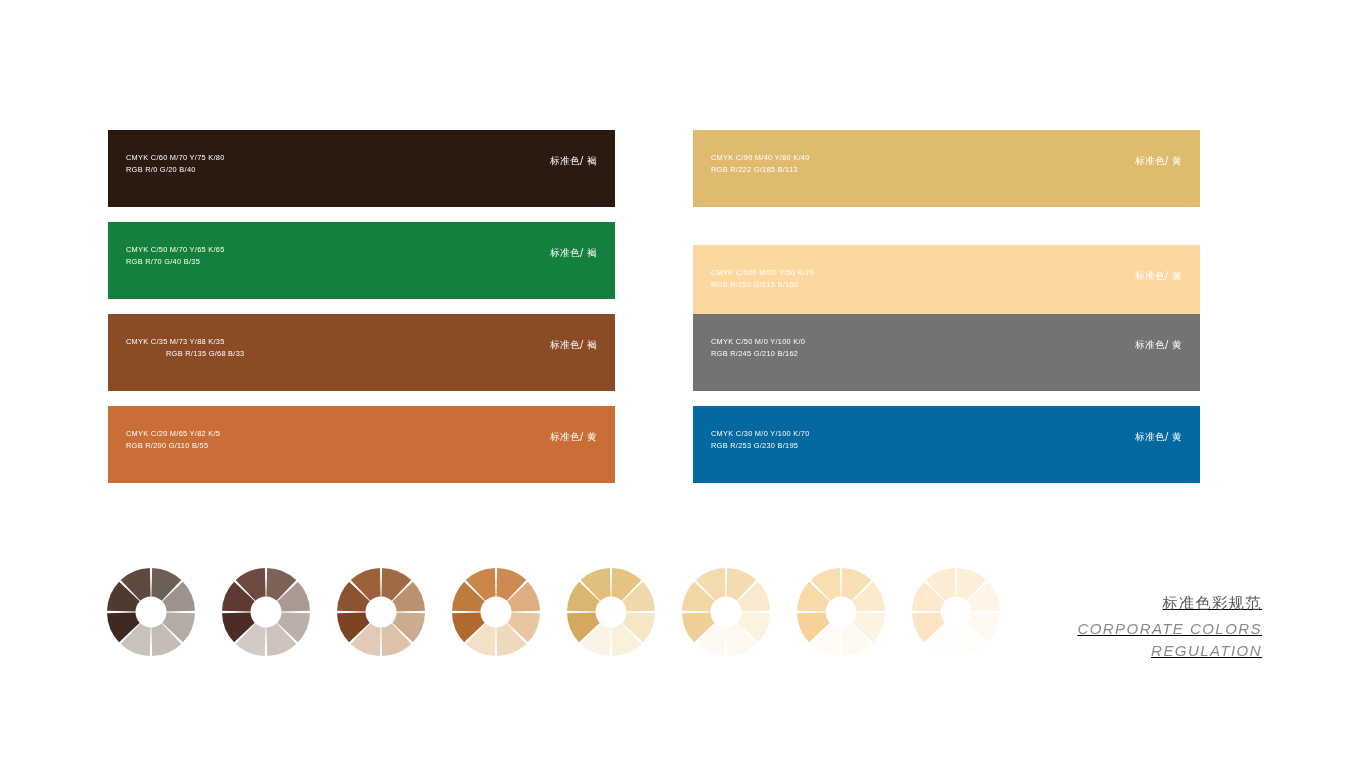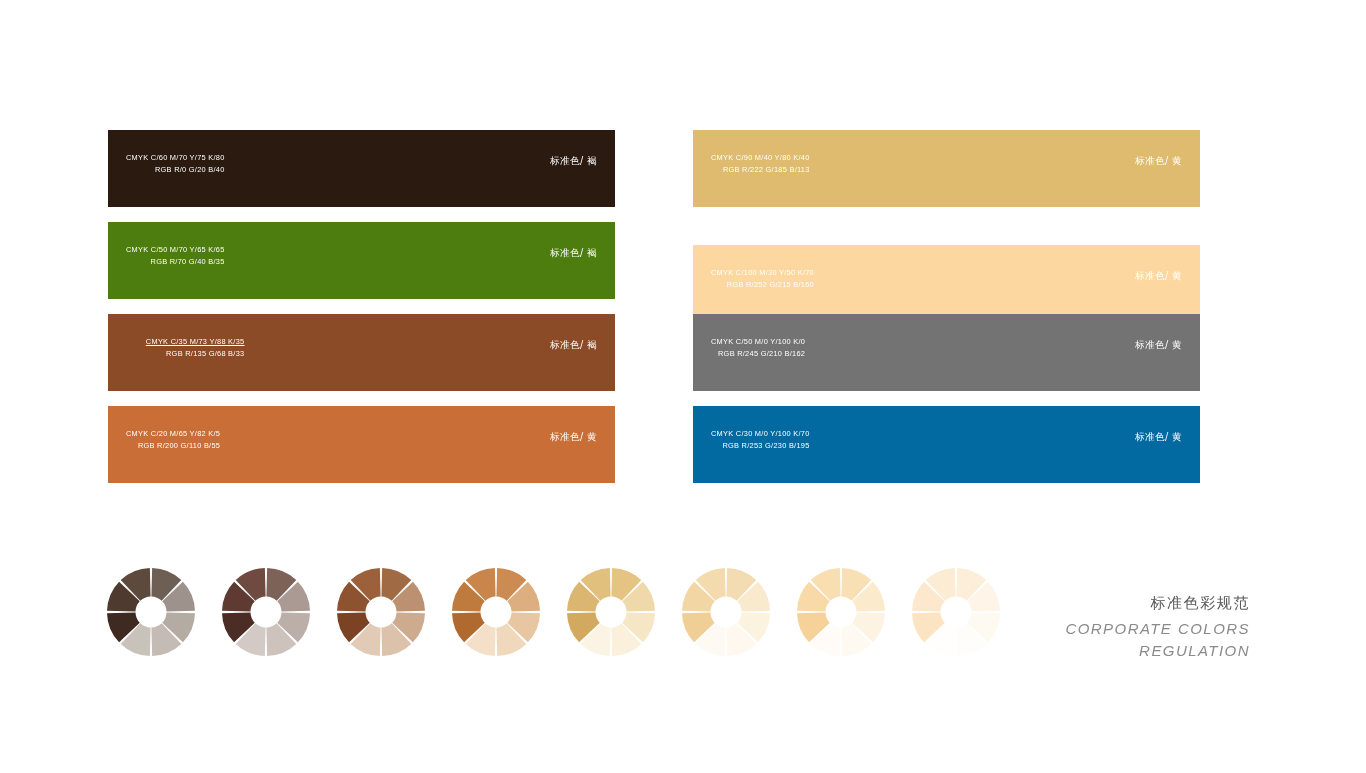--- a/index.html
+++ b/index.html
@@ -31,21 +31,20 @@
     grid-template-rows: repeat(4, 77px);
     column-gap: 20px;
     row-gap: 15px;
   }
 
   .swatch {
     position: relative;
     width: 507px;
     height: 77px;
     overflow: hidden;
-    text-align: right;
   }
 
   .swatch-specs {
     position: absolute;
     left: 18px;
     top: 22px;
     line-height: 1.62;
   }
 
   .spec-line {
@@ -84,23 +83,24 @@
     height: 92px;
     margin-right: 23px;
     flex: 0 0 auto;
   }
 
   .wheel svg { display: block; width: 92px; height: 92px; }
 
   
   #title-block {
     position: absolute;
-    right: 116px;
+    right: 104px;
     top: 593px;
     text-align: right;
+    text-decoration: underline;
   }
 
   #title-cn {
     font-size: 15px;
     color: #58585a;
     letter-spacing: 1.6px;
     font-family: "DejaVu Sans", "Liberation Sans", sans-serif;
     line-height: 1.35;
     white-space: nowrap;
   }
@@ -128,37 +128,37 @@
         </div>
         <div class="swatch-label" style="color: rgb(255, 255, 255);">标准色/ 褐</div>
       </div>
       <div class="swatch" style="background: rgb(222, 187, 110);">
         <div class="swatch-specs">
           <div class="spec-line" style="color: rgb(255, 255, 255);">CMYK  C/90 M/40 Y/80 K/40</div>
           <div class="spec-line" style="color: rgb(255, 255, 255);">RGB  R/222 G/185 B/113</div>
         </div>
         <div class="swatch-label" style="color: rgb(255, 255, 255);">标准色/ 黄</div>
       </div>
-      <div class="swatch" style="background: #4d7c0f;">
+      <div class="swatch" style="background: #15803d;">
         <div class="swatch-specs">
           <div class="spec-line" style="color: rgb(255, 255, 255);">CMYK  C/50 M/70 Y/65 K/65</div>
           <div class="spec-line" style="color: rgb(255, 255, 255);">RGB  R/70 G/40 B/35</div>
         </div>
         <div class="swatch-label" style="color: rgb(255, 255, 255);">标准色/ 褐</div>
       </div>
       <div class="swatch" style="background: rgb(252, 215, 160); margin-top: 23px;">
         <div class="swatch-specs">
           <div class="spec-line" style="color: rgb(255, 255, 255);">CMYK  C/100 M/30 Y/50 K/70</div>
           <div class="spec-line" style="color: rgb(255, 255, 255);">RGB  R/252 G/215 B/160</div>
         </div>
         <div class="swatch-label" style="color: rgb(255, 255, 255);">标准色/ 黄</div>
       </div>
       <div class="swatch" style="background: rgb(139, 75, 38);">
         <div class="swatch-specs">
-          <div class="spec-line" style="color: rgb(255, 255, 255); text-decoration: underline;">CMYK  C/35 M/73 Y/88 K/35</div>
+          <div class="spec-line" style="color: rgb(255, 255, 255);">CMYK  C/35 M/73 Y/88 K/35</div>
           <div class="spec-line" style="color: rgb(255, 255, 255); padding-left: 40px;">RGB  R/135 G/68 B/33</div>
         </div>
         <div class="swatch-label" style="color: rgb(255, 255, 255);">标准色/ 褐</div>
       </div>
       <div class="swatch" style="background: #737373;">
         <div class="swatch-specs">
           <div class="spec-line" style="color: rgb(255, 255, 255);">CMYK  C/50 M/0 Y/100 K/0</div>
           <div class="spec-line" style="color: rgb(255, 255, 255);">RGB  R/245 G/210 B/162</div>
         </div>
         <div class="swatch-label" style="color: rgb(255, 255, 255);">标准色/ 黄</div>

